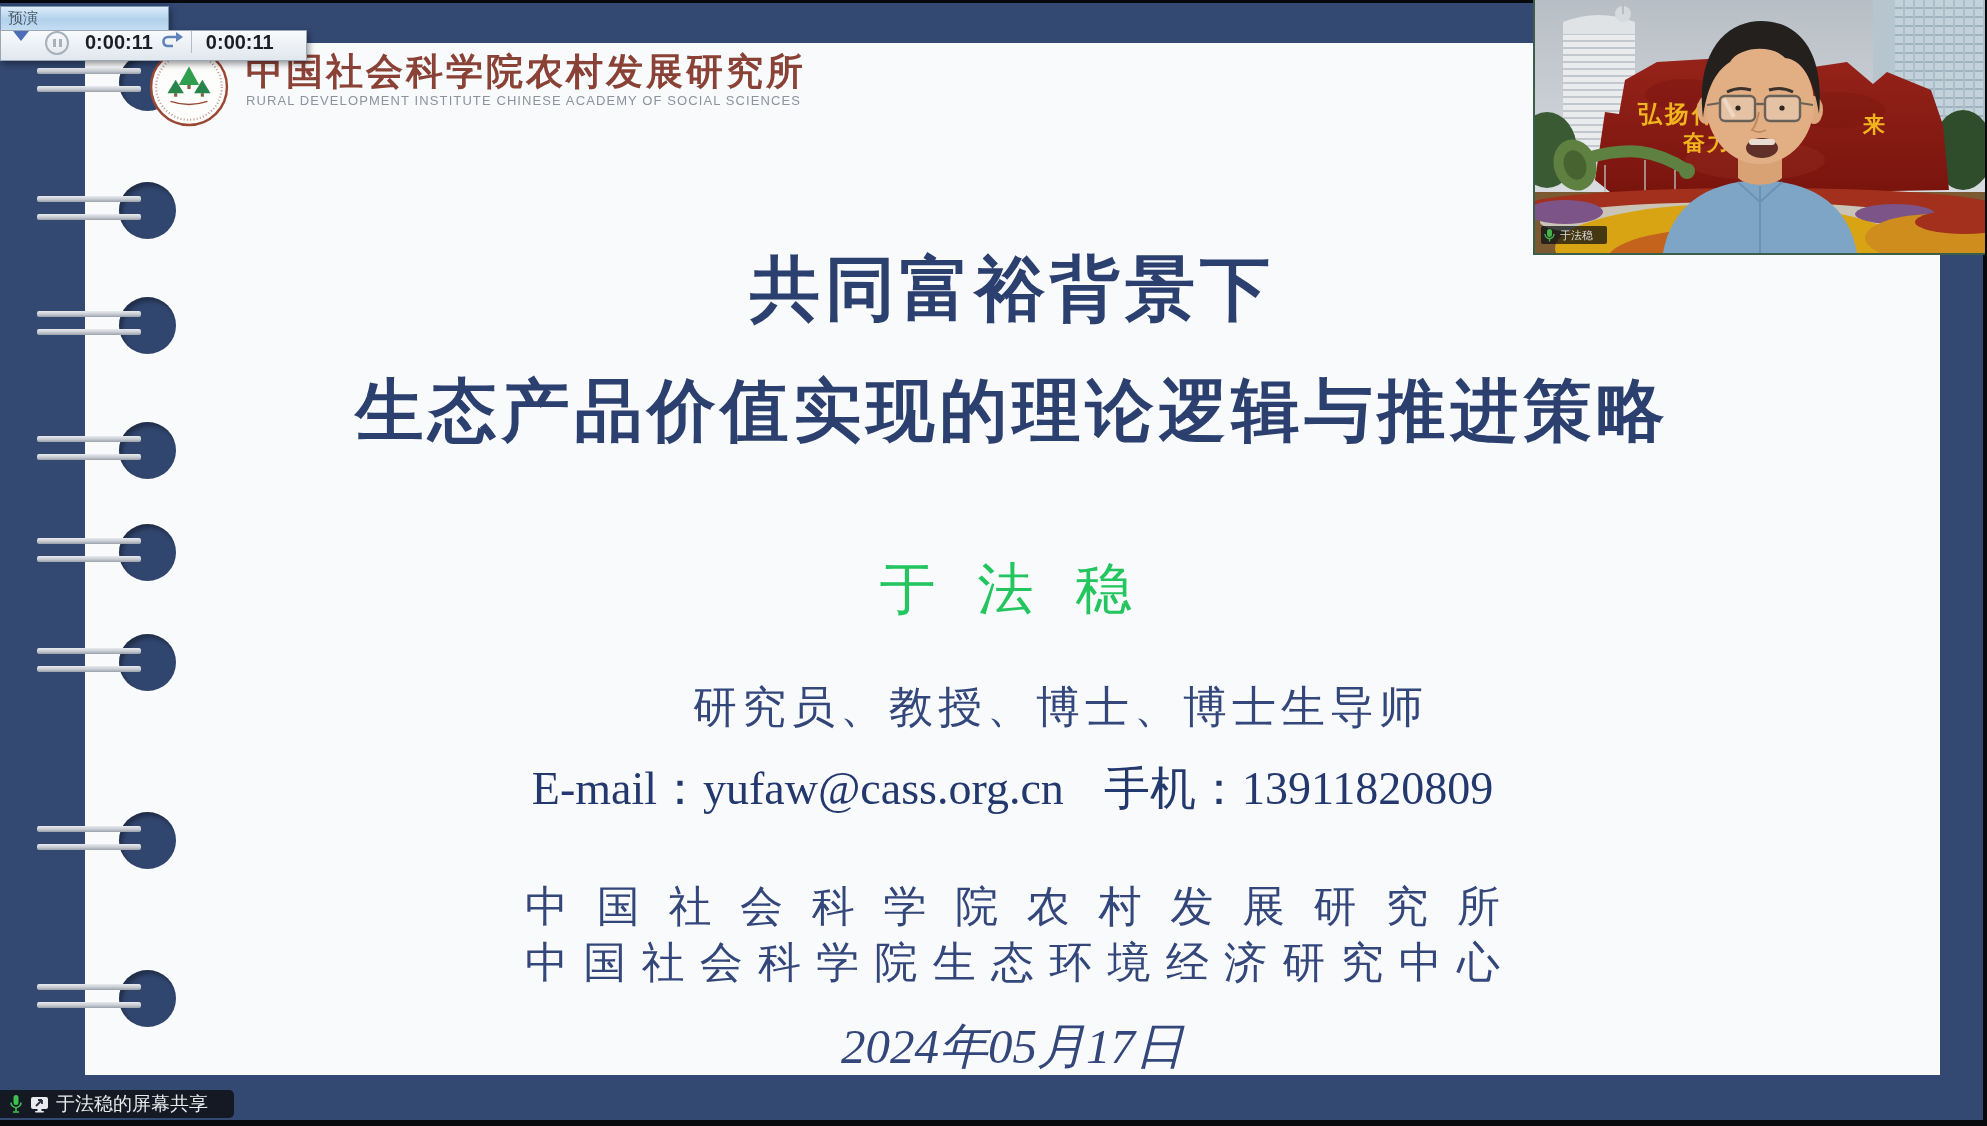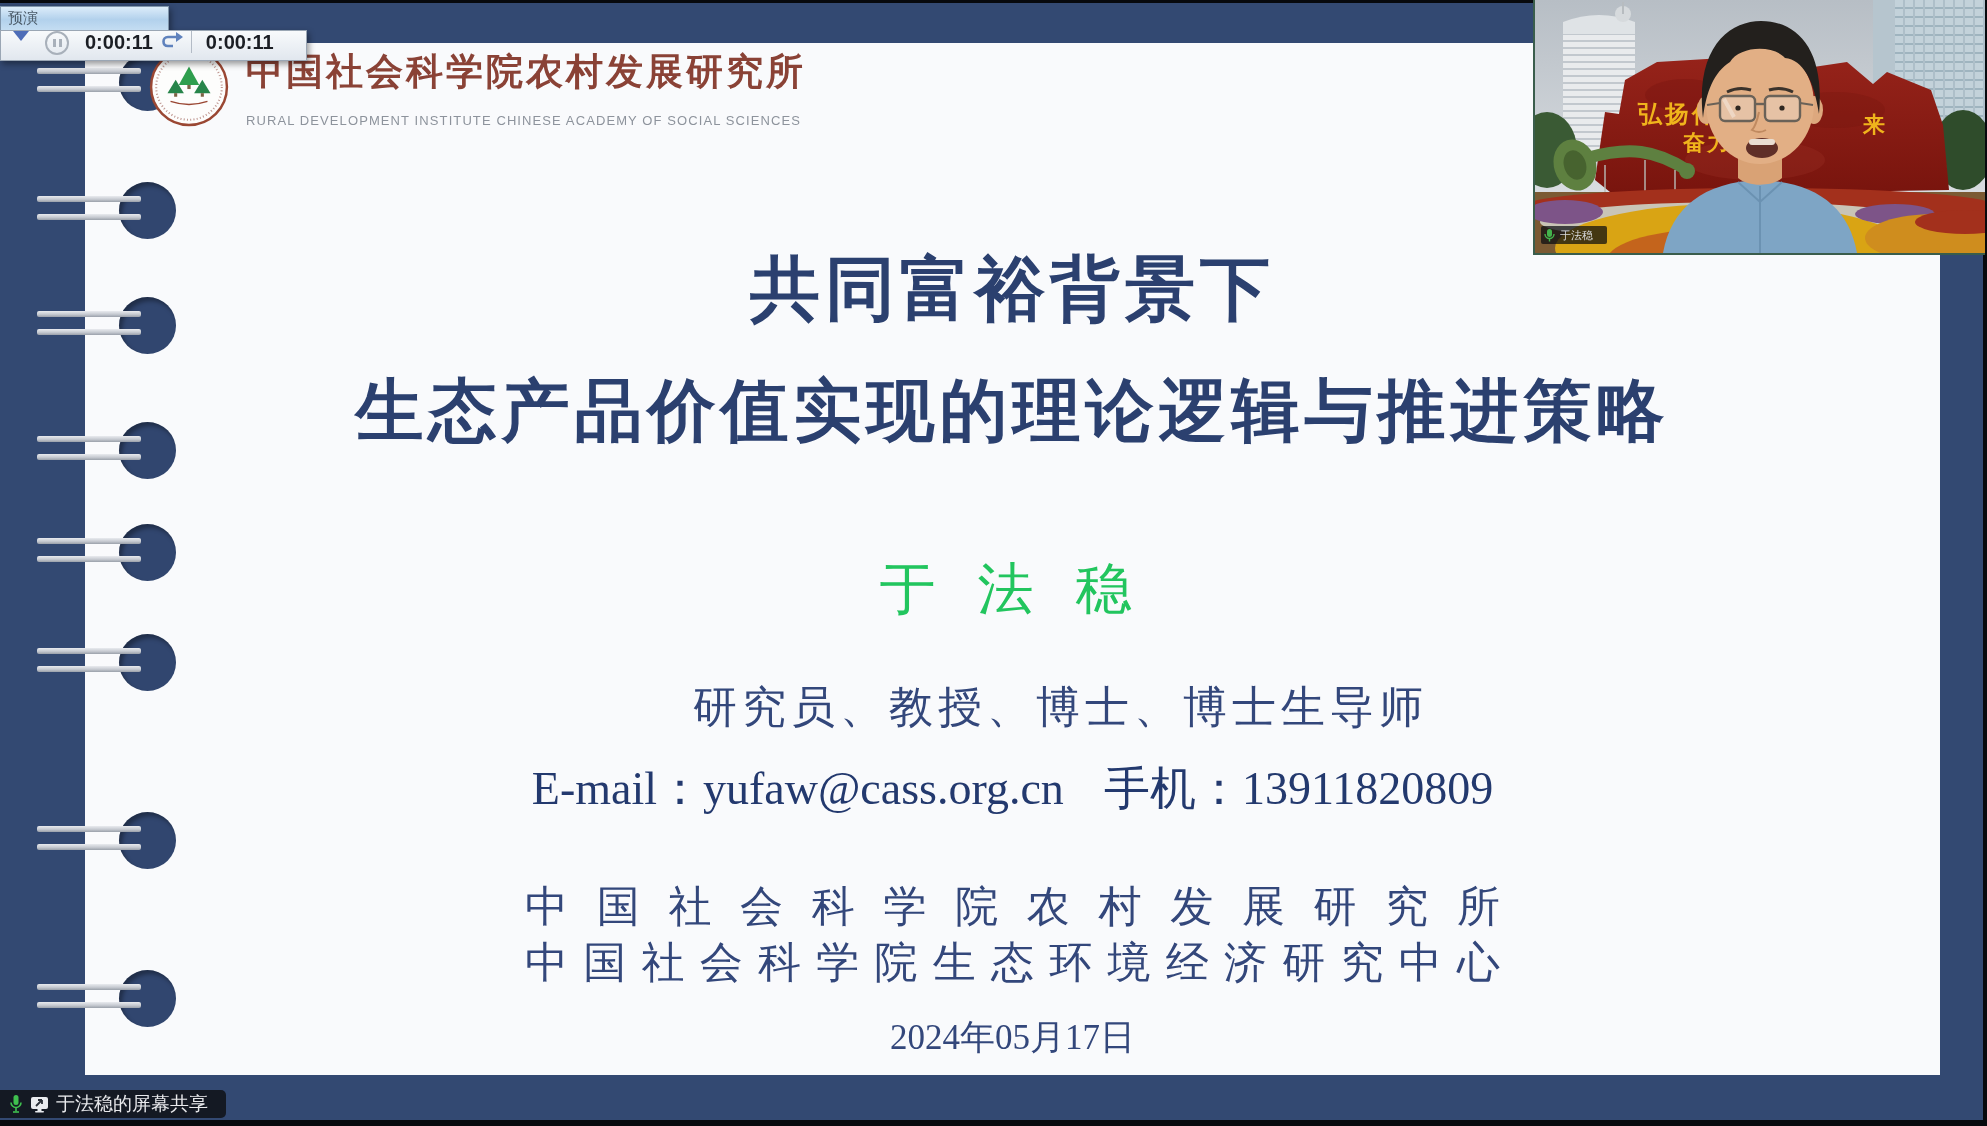--- a/index.html
+++ b/index.html
@@ -16,53 +16,53 @@
   .ring .wire{position:absolute;left:37px;width:104px;height:6px;
               background:linear-gradient(#e9ebef,#c6cad1 55%,#9aa0aa);border-radius:2px;}
   .wire.w1{top:16px}.wire.w2{top:34px}
   
   .hdr{position:absolute;left:148px;top:46px;display:flex;align-items:flex-start;}
   .hdr .seal{width:82px;height:82px;}
   .hdr .names{margin-left:16px;padding-top:6px;}
   .inst-cn{font-family:"Liberation Serif",serif;font-weight:700;font-size:37px;color:#8a4236;
            letter-spacing:3px;line-height:1.1;}
   .inst-en{font-family:"Liberation Sans",sans-serif;font-size:13px;color:#8d939c;
-           letter-spacing:1.1px;margin-top:20px;}
+           letter-spacing:1.1px;margin-top:0;}
   
   .row{position:absolute;left:85px;width:1855px;text-align:center;color:#2b406f;}
   .t1{top:243px;font-size:70px;font-weight:700;letter-spacing:5px;}
   .t2{top:366px;font-size:68px;font-weight:700;letter-spacing:5px;}
   .author{top:552px;font-family:"Liberation Serif",serif;font-size:56px;letter-spacing:14px;color:#22c55e;}
   .creds{top:678px;font-family:"Liberation Serif",serif;font-size:44px;letter-spacing:5px;color:#33477b;padding-left:48px;}
   .email{top:758px;font-family:"Liberation Serif",serif;font-size:46px;color:#23396e;
          display:flex;justify-content:center;gap:40px;}
   .affil{font-family:"Liberation Serif",serif;font-size:43px;color:#33477b;}
   .affil .just{width:975px;margin:0 auto;text-align:justify;text-align-last:justify;}
   .a1{top:878px}.a2{top:934px}
-  .date{top:1014px;font-family:"Liberation Serif",serif;font-size:35px;color:#33477b;}
+  .date{top:1014px;font-family:"Liberation Serif",serif;font-size:49px;color:#33477b;font-style:italic;}
   
   .player{position:absolute;left:0;top:6px;z-index:30;filter:drop-shadow(2px 3px 3px rgba(0,0,0,.4));}
   .ptitle{width:169px;height:24px;background:linear-gradient(#dcecfa,#b2d1ec 55%,#c4ddf2);
           border:1px solid #7f95ab;border-bottom:none;display:flex;align-items:center;
           font-size:15px;color:#4a5a68;padding-left:7px;box-sizing:border-box;}
   .pbar{width:307px;height:31px;background:linear-gradient(#f8fafc,#e1e7ee);
         border:1px solid #9aa6b4;display:flex;box-sizing:border-box;padding:0 8px;}
   .tri{width:0;height:0;border-left:8px solid transparent;border-right:8px solid transparent;
        border-top:10px solid #4e6db8;margin:0 6px 0 4px;}
   .pausebtn{width:20px;height:20px;border:2px solid #a8b0ba;border-radius:50%;margin:0 10px;
             display:flex;align-items:center;justify-content:center;gap:3px;}
   .pausebtn i{display:block;width:3px;height:8px;background:#a8b0ba;}
   .ptime{font-family:"Liberation Sans",sans-serif;font-size:20px;font-weight:600;color:#1b1e24;margin:0 6px;}
   .psep{width:1px;height:22px;background:#b3bbc6;margin:0 8px;}
   
   .webcam{position:absolute;left:1533px;top:0;width:450px;height:253px;z-index:40;
           border-left:2px solid #3a5d4c;border-bottom:2px solid #3a5d4c;box-sizing:content-box;}
   
   .pill{position:absolute;left:0;top:1090px;height:28px;z-index:50;background:rgba(16,18,24,.88);
-        border-radius:0 5px 5px 0;display:flex;align-items:center;gap:7px;padding:0 18px 0 9px;}
+        border-radius:0 5px 5px 0;display:flex;align-items:center;gap:7px;padding:0 26px 0 9px;}
   .pill .txt{color:#e8e9ec;font-size:19px;font-family:"DejaVu Sans",sans-serif;}
 </style>
 </head>
 <body>
 
 <div id="stage">
 
   <div class="backdrop"></div>
   <div class="page"></div>
 

